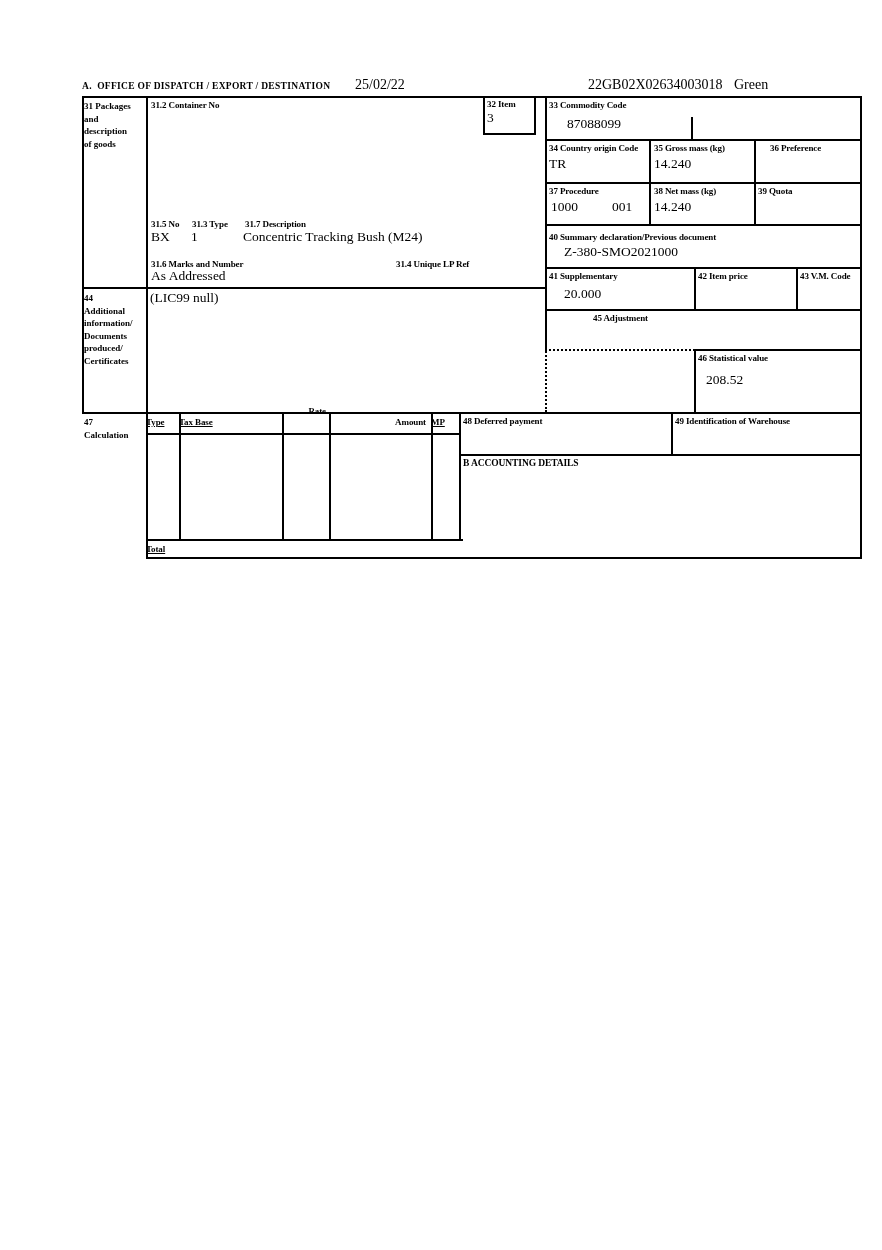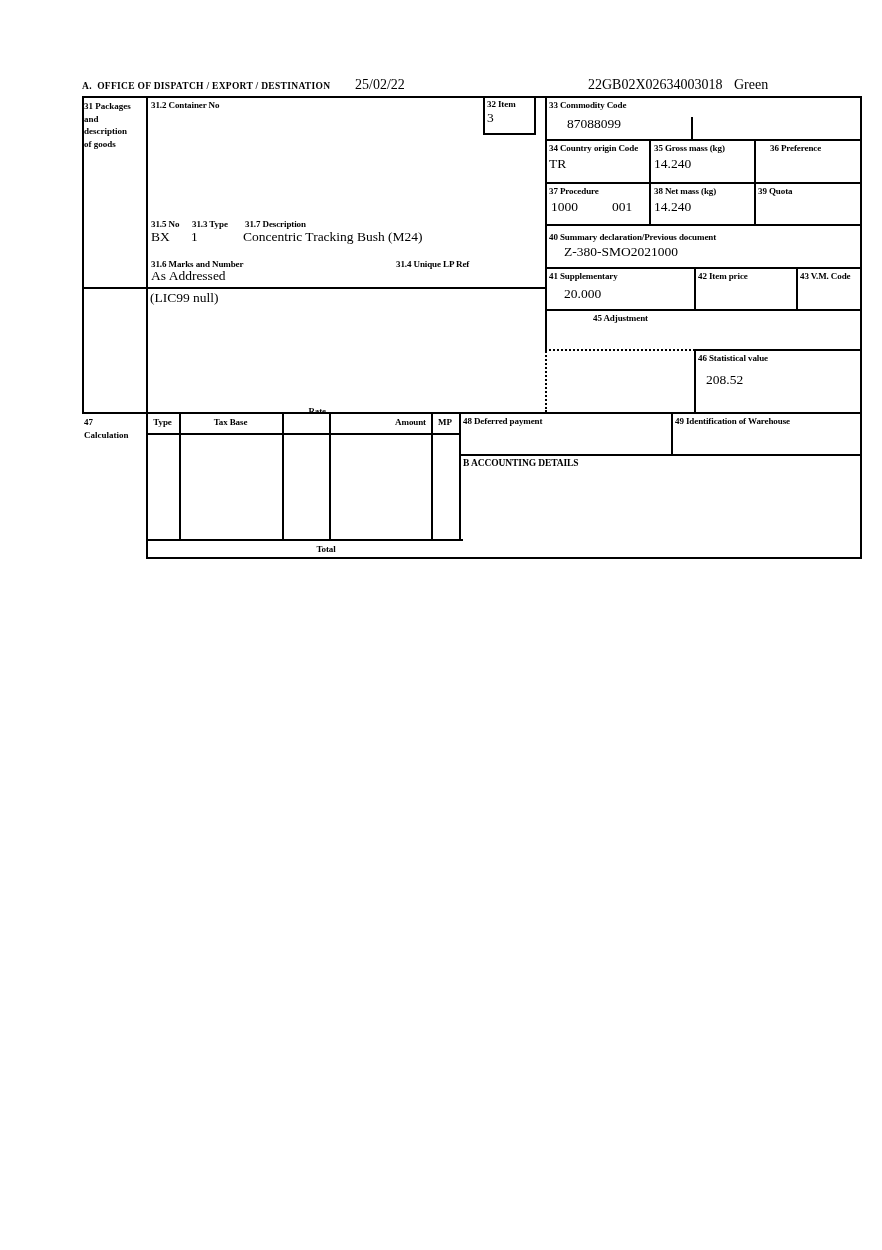--- a/index.html
+++ b/index.html
@@ -8,21 +8,21 @@
   .hl{position:absolute;height:2px;background:#000;}
   .vl{position:absolute;width:2px;background:#000;}
   .hld{position:absolute;height:0;border-top:2px dotted #000;}
   .vld{position:absolute;width:0;border-left:2px dotted #000;}
   .lbl{position:absolute;font-weight:bold;font-size:9px;line-height:10px;
        letter-spacing:-0.1px;white-space:pre;}
   .val{position:absolute;font-size:13.5px;line-height:14px;white-space:pre;}
   .big{font-size:14px;}
   .side{position:absolute;font-weight:bold;font-size:9px;line-height:12.5px;}
   .side span{display:block;}
-  .ctr{text-align:center;}
+  .ctr{text-align:left;text-decoration:underline;}
   .rgt{text-align:right;}
 </style>
 </head>
 <body>
 
 <div id="page">
 
   <div class="lbl" style="left:82px;top:81px;font-size:9.5px;letter-spacing:0.3px;">A.  OFFICE OF DISPATCH / EXPORT / DESTINATION</div>
   <div class="val big" style="left:355px;top:78px;">25/02/22</div>
   <div class="val big" style="left:588px;top:78px;">22GB02X02634003018</div>
@@ -81,20 +81,28 @@
   <div class="lbl" style="left:192px;top:219px;">31.3 Type</div>
   <div class="lbl" style="left:245px;top:219px;">31.7 Description</div>
   <div class="val" style="left:151px;top:230px;">BX</div>
   <div class="val" style="left:191px;top:230px;">1</div>
   <div class="val" style="left:243px;top:230px;">Concentric Tracking Bush (M24)</div>
 
   <div class="lbl" style="left:151px;top:259px;">31.6 Marks and Number</div>
   <div class="lbl" style="left:396px;top:259px;">31.4 Unique LP Ref</div>
   <div class="val" style="left:151px;top:269px;">As Addressed</div>
 
+  <div class="side" style="left:84px;top:292px;width:62px;">
+    <span>44</span>
+    <span>Additional</span>
+    <span>information/</span>
+    <span>Documents</span>
+    <span>produced/</span>
+    <span>Certificates</span>
+  </div>
   <div class="val" style="left:150px;top:291px;">(LIC99 null)</div>
 
   <div class="lbl" style="left:549px;top:100px;">33 Commodity Code</div>
   <div class="val" style="left:567px;top:117px;">87088099</div>
 
   <div class="lbl" style="left:549px;top:143px;">34 Country origin Code</div>
   <div class="val" style="left:549px;top:157px;">TR</div>
 
   <div class="lbl" style="left:654px;top:143px;">35 Gross mass (kg)</div>
   <div class="val" style="left:654px;top:157px;">14.240</div>

